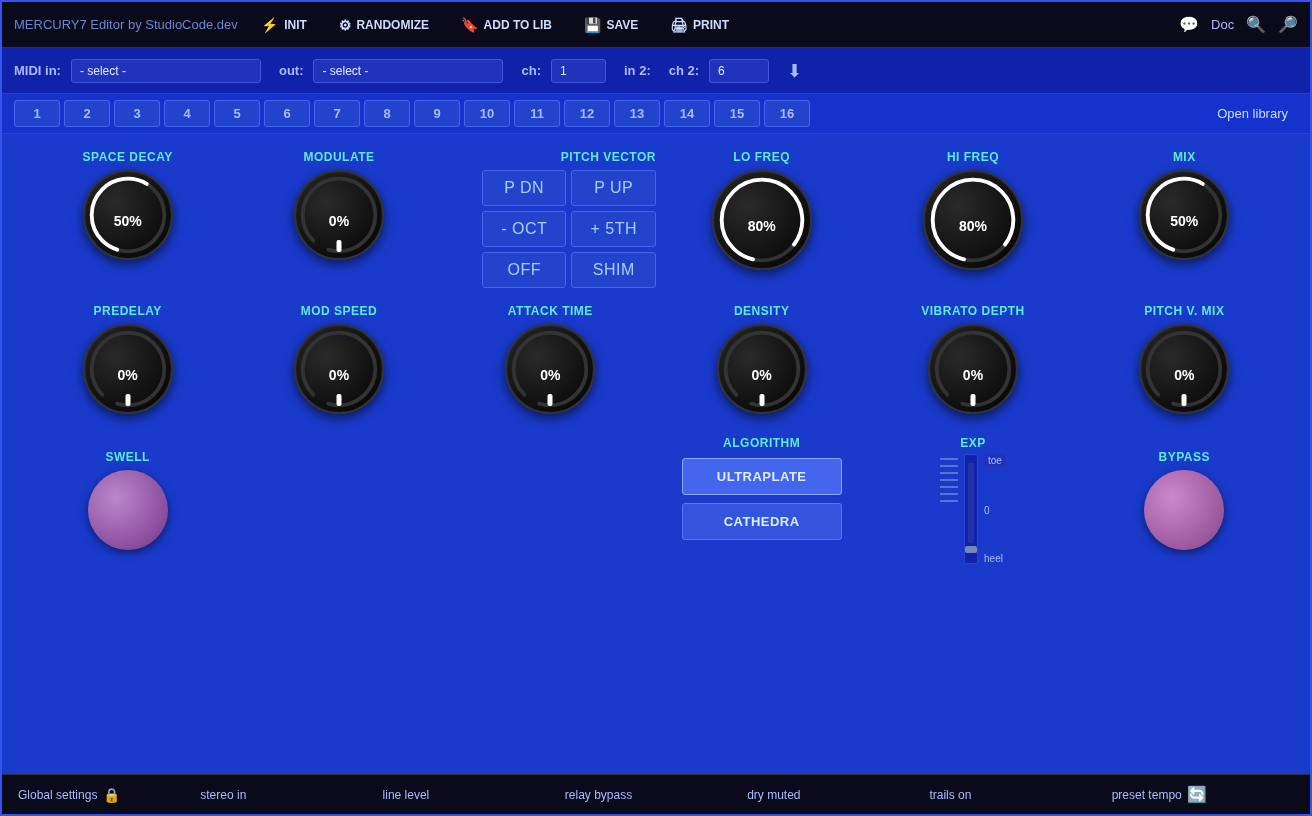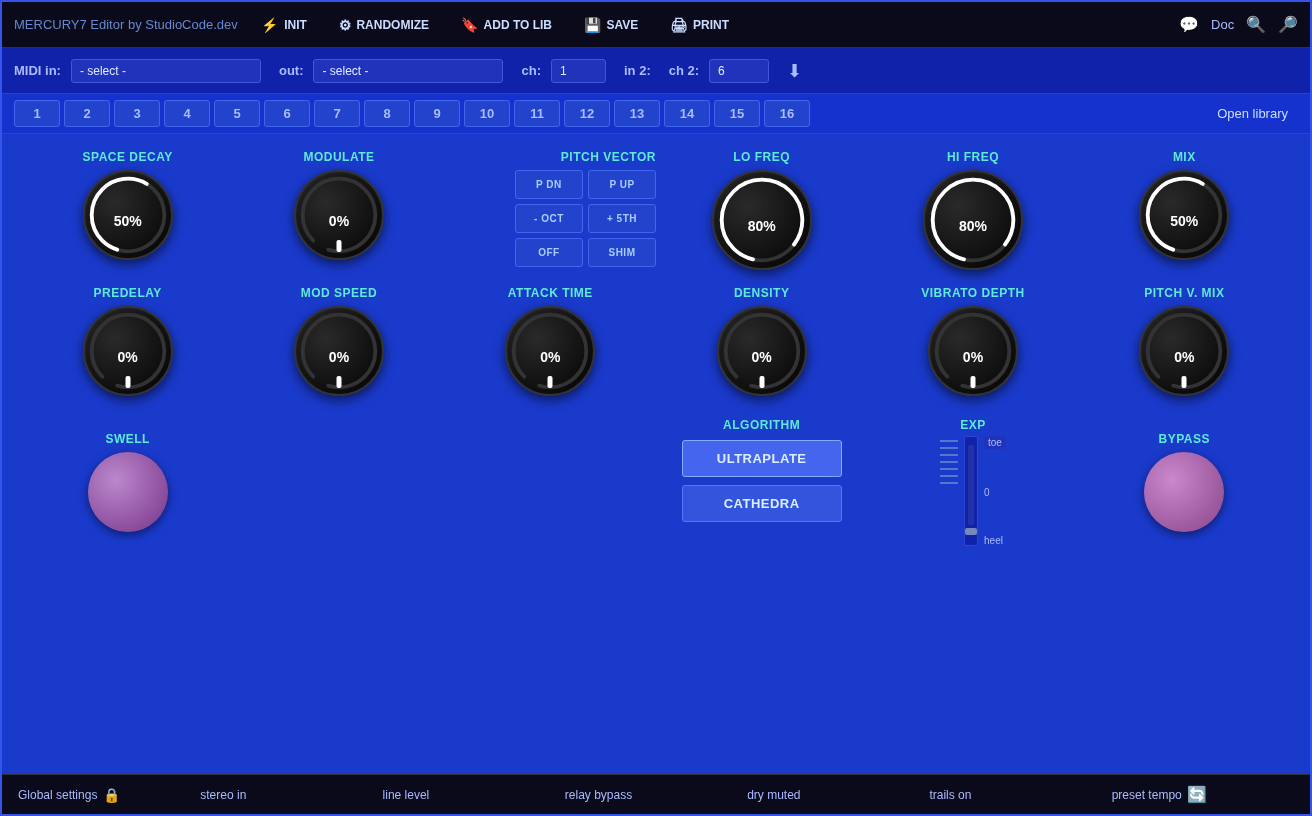--- a/index.html
+++ b/index.html
@@ -241,22 +241,22 @@
     .pv-grid {
       display: grid;
       grid-template-columns: 1fr 1fr;
       gap: 5px;
     }
     .pv-btn {
       background: #2244cc;
       border: 1px solid #4466ee;
       color: #aaccff;
       padding: 8px 18px;
-      font-size: 10px;
-      font-weight: bold;
+      font-size: 16px;
+      font-weight: normal;
       cursor: pointer;
       border-radius: 3px;
       text-align: center;
       letter-spacing: 0.5px;
     }
     .algo-btn {
       background: #3355dd;
       border: 1px solid #5577ff;
       color: #ddeeff;
       padding: 10px 28px;

